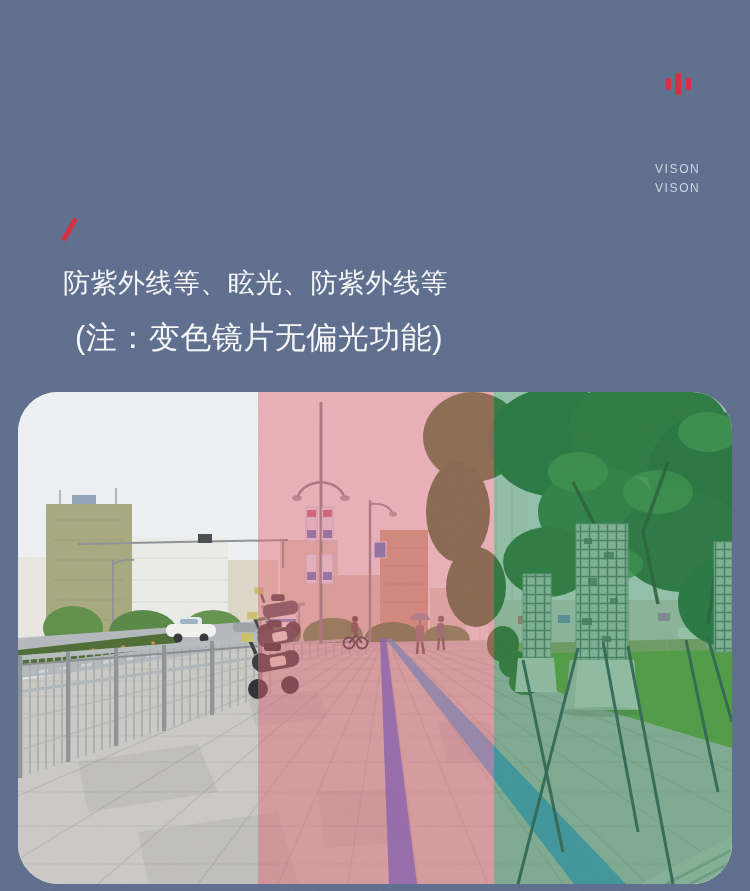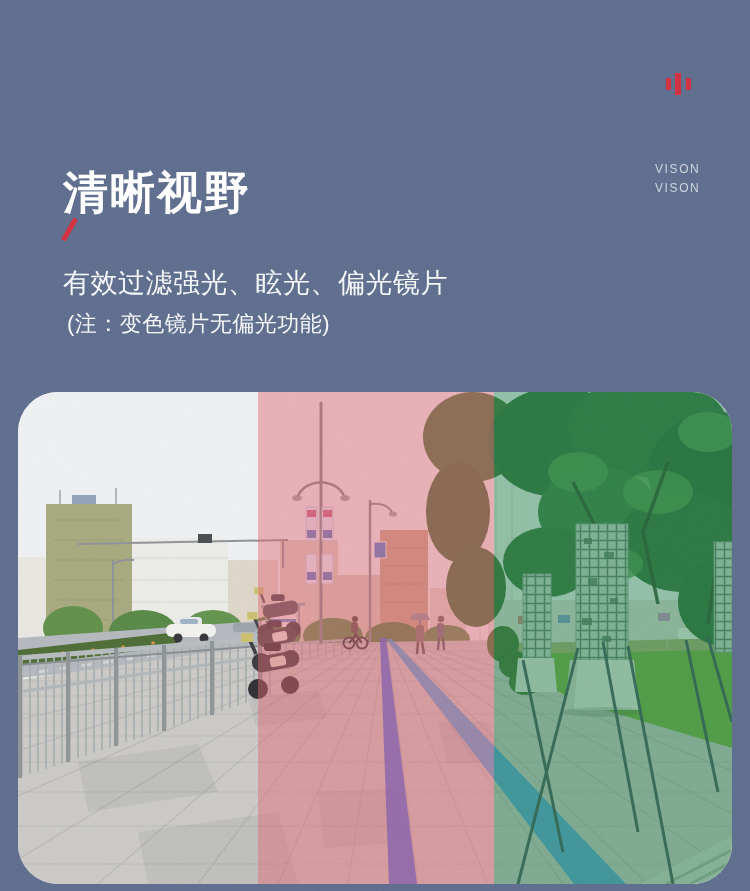--- a/index.html
+++ b/index.html
@@ -24,51 +24,50 @@
   }
   .slash{
     position:absolute;left:67px;top:217px;width:5px;height:25px;z-index:2;
     background:#d2293a;transform:rotate(30deg);
   }
   .desc{
     position:absolute;left:63px;top:265px;z-index:2;margin:0;
     color:#f6f7f9;font-size:27px;letter-spacing:.5px;font-weight:400;
   }
   .note{
-    position:absolute;left:63px;top:305px;z-index:2;margin:4px;
-    color:#f6f7f9;font-size:22px;letter-spacing:.5px;font-weight:400;
+    position:absolute;left:63px;top:305px;z-index:2;margin:12px;
+    color:#f6f7f9;font-size:31px;letter-spacing:.5px;font-weight:400;
   }
   .photo{
     position:absolute;left:18px;top:392px;width:714px;height:492px;margin:0;z-index:1;
     border-radius:40px;overflow:hidden;background:#eef0f2;
   }
   .photo svg{display:block;}
 </style>
 </head>
 <body>
 
 <h1 class="title">
   <br>
-  <span>清晰视野</span>
 </h1>
 
 <div class="eq">
   <span class="bar b1"></span>
   <span class="bar b2"></span>
   <span class="bar b3"></span>
 </div>
 
 <div class="tagline">
   <span>VISON</span><br>
   <span>VISON</span>
 </div>
 
 <div class="slash"></div>
 
-<p class="desc">有效过滤强光、眩光、偏光镜片</p>
+<p class="desc">防紫外线等、眩光、防紫外线等</p>
 <p class="note">(注：变色镜片无偏光功能)</p>
 
 <figure class="photo">
 <svg class="scene" width="714" height="492" viewBox="0 0 714 492" xmlns="http://www.w3.org/2000/svg">
   <defs>
     <clipPath id="walkClip">
       <path d="M0,288 L250,252 L476,248 L714,262 L714,492 L0,492 Z"></path>
     </clipPath>
     <pattern id="bars" width="8" height="10" patternUnits="userSpaceOnUse">
       <rect x="3" width="1.8" height="10" fill="#a6acae"></rect>

